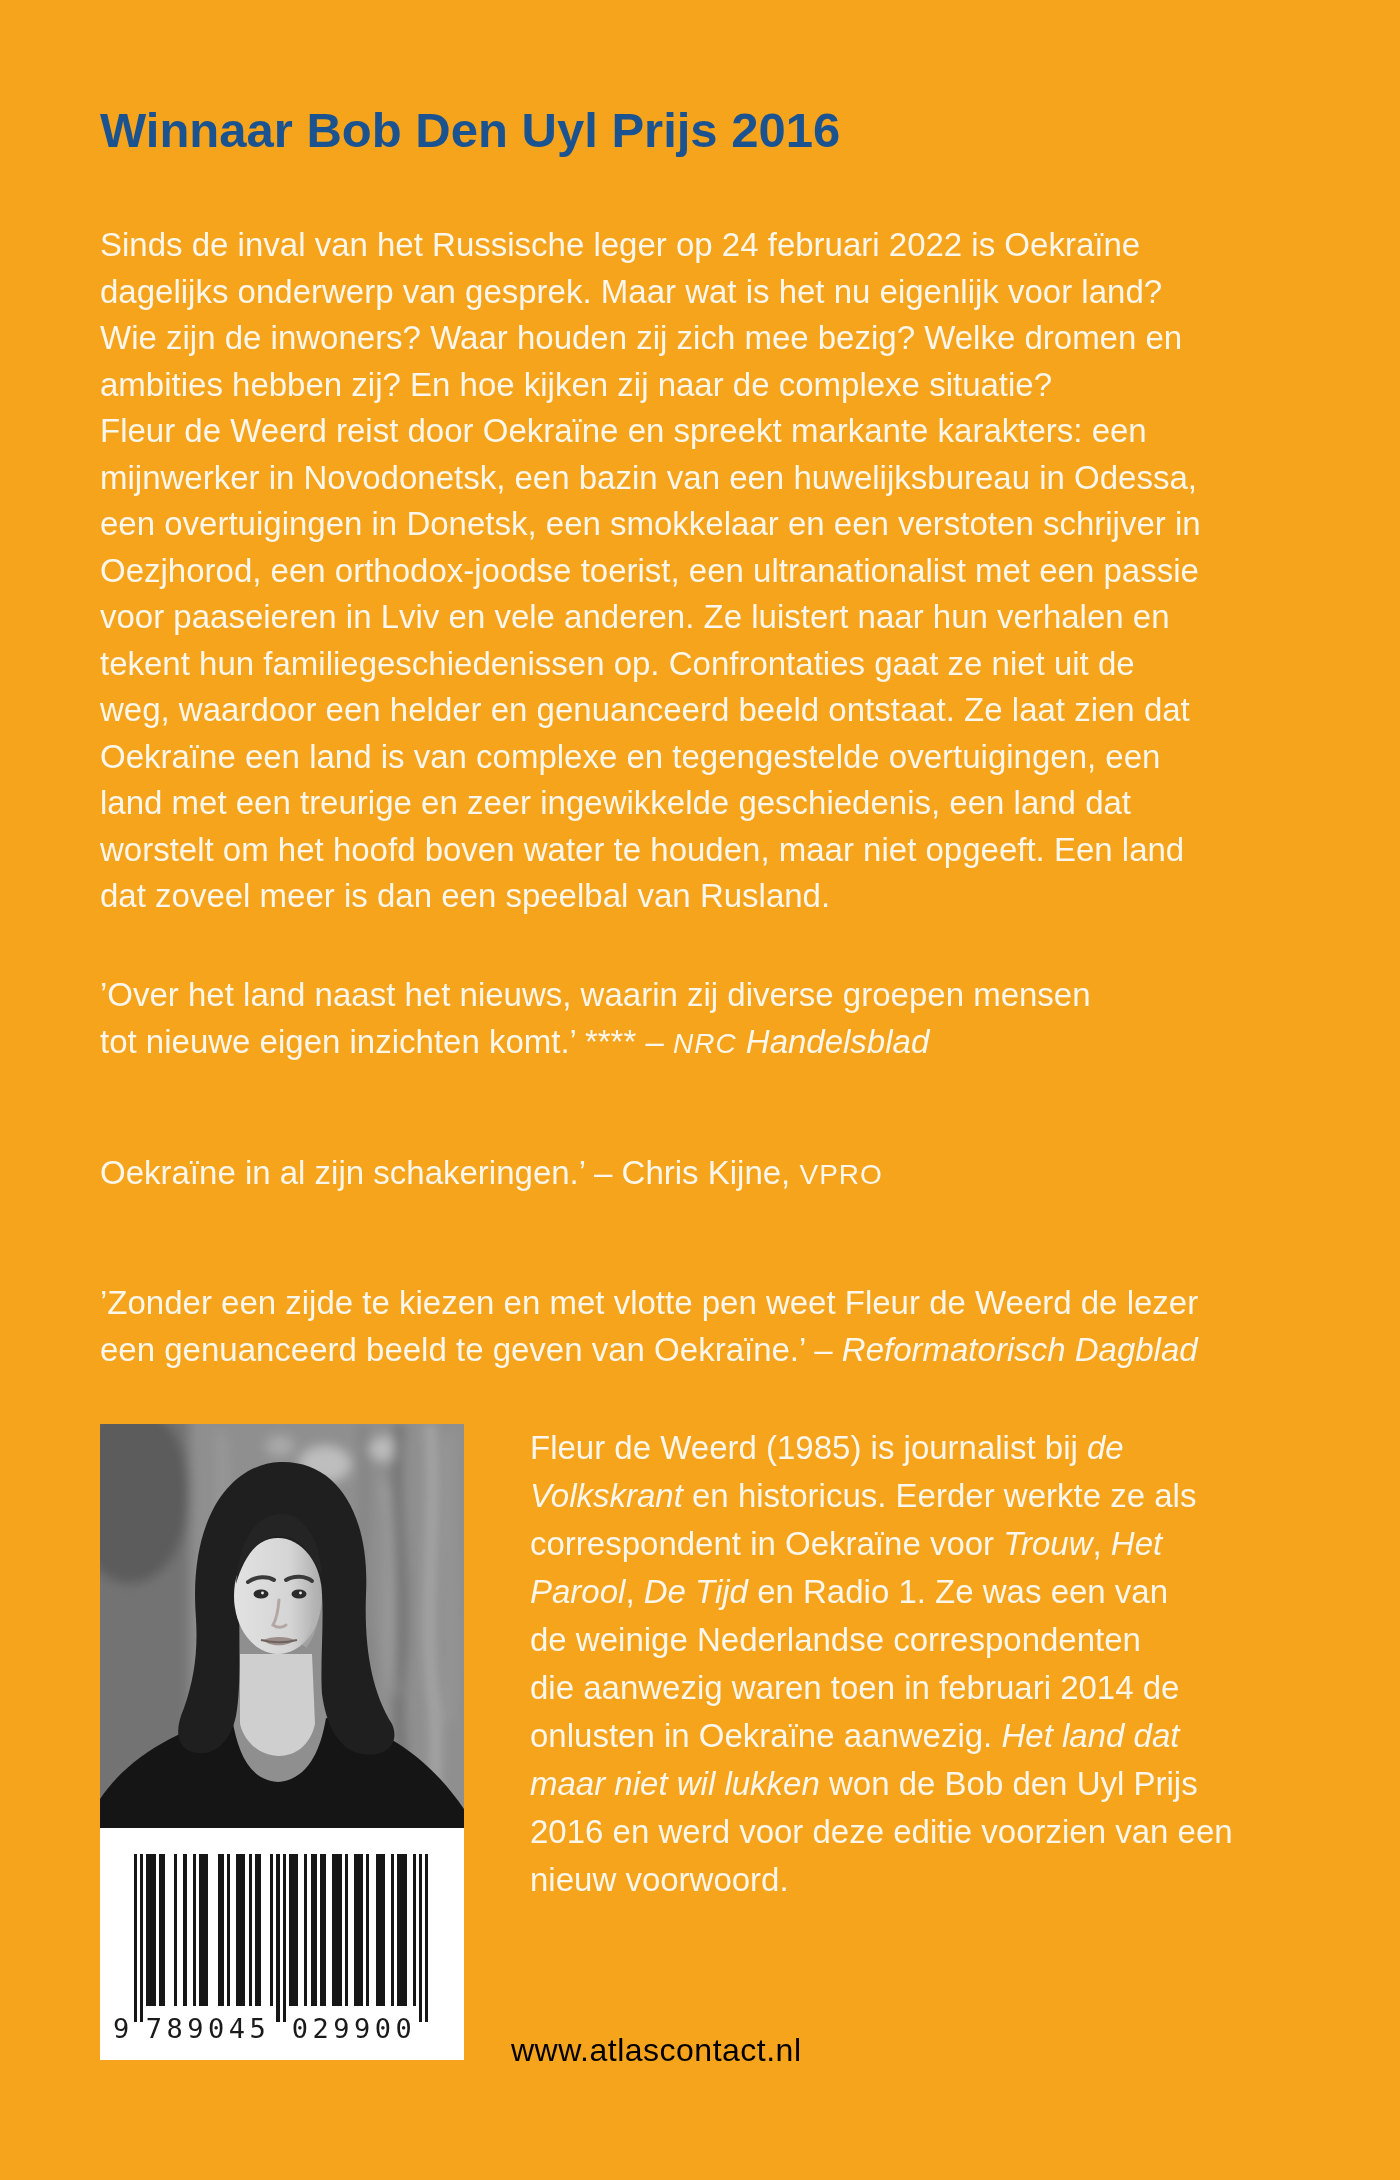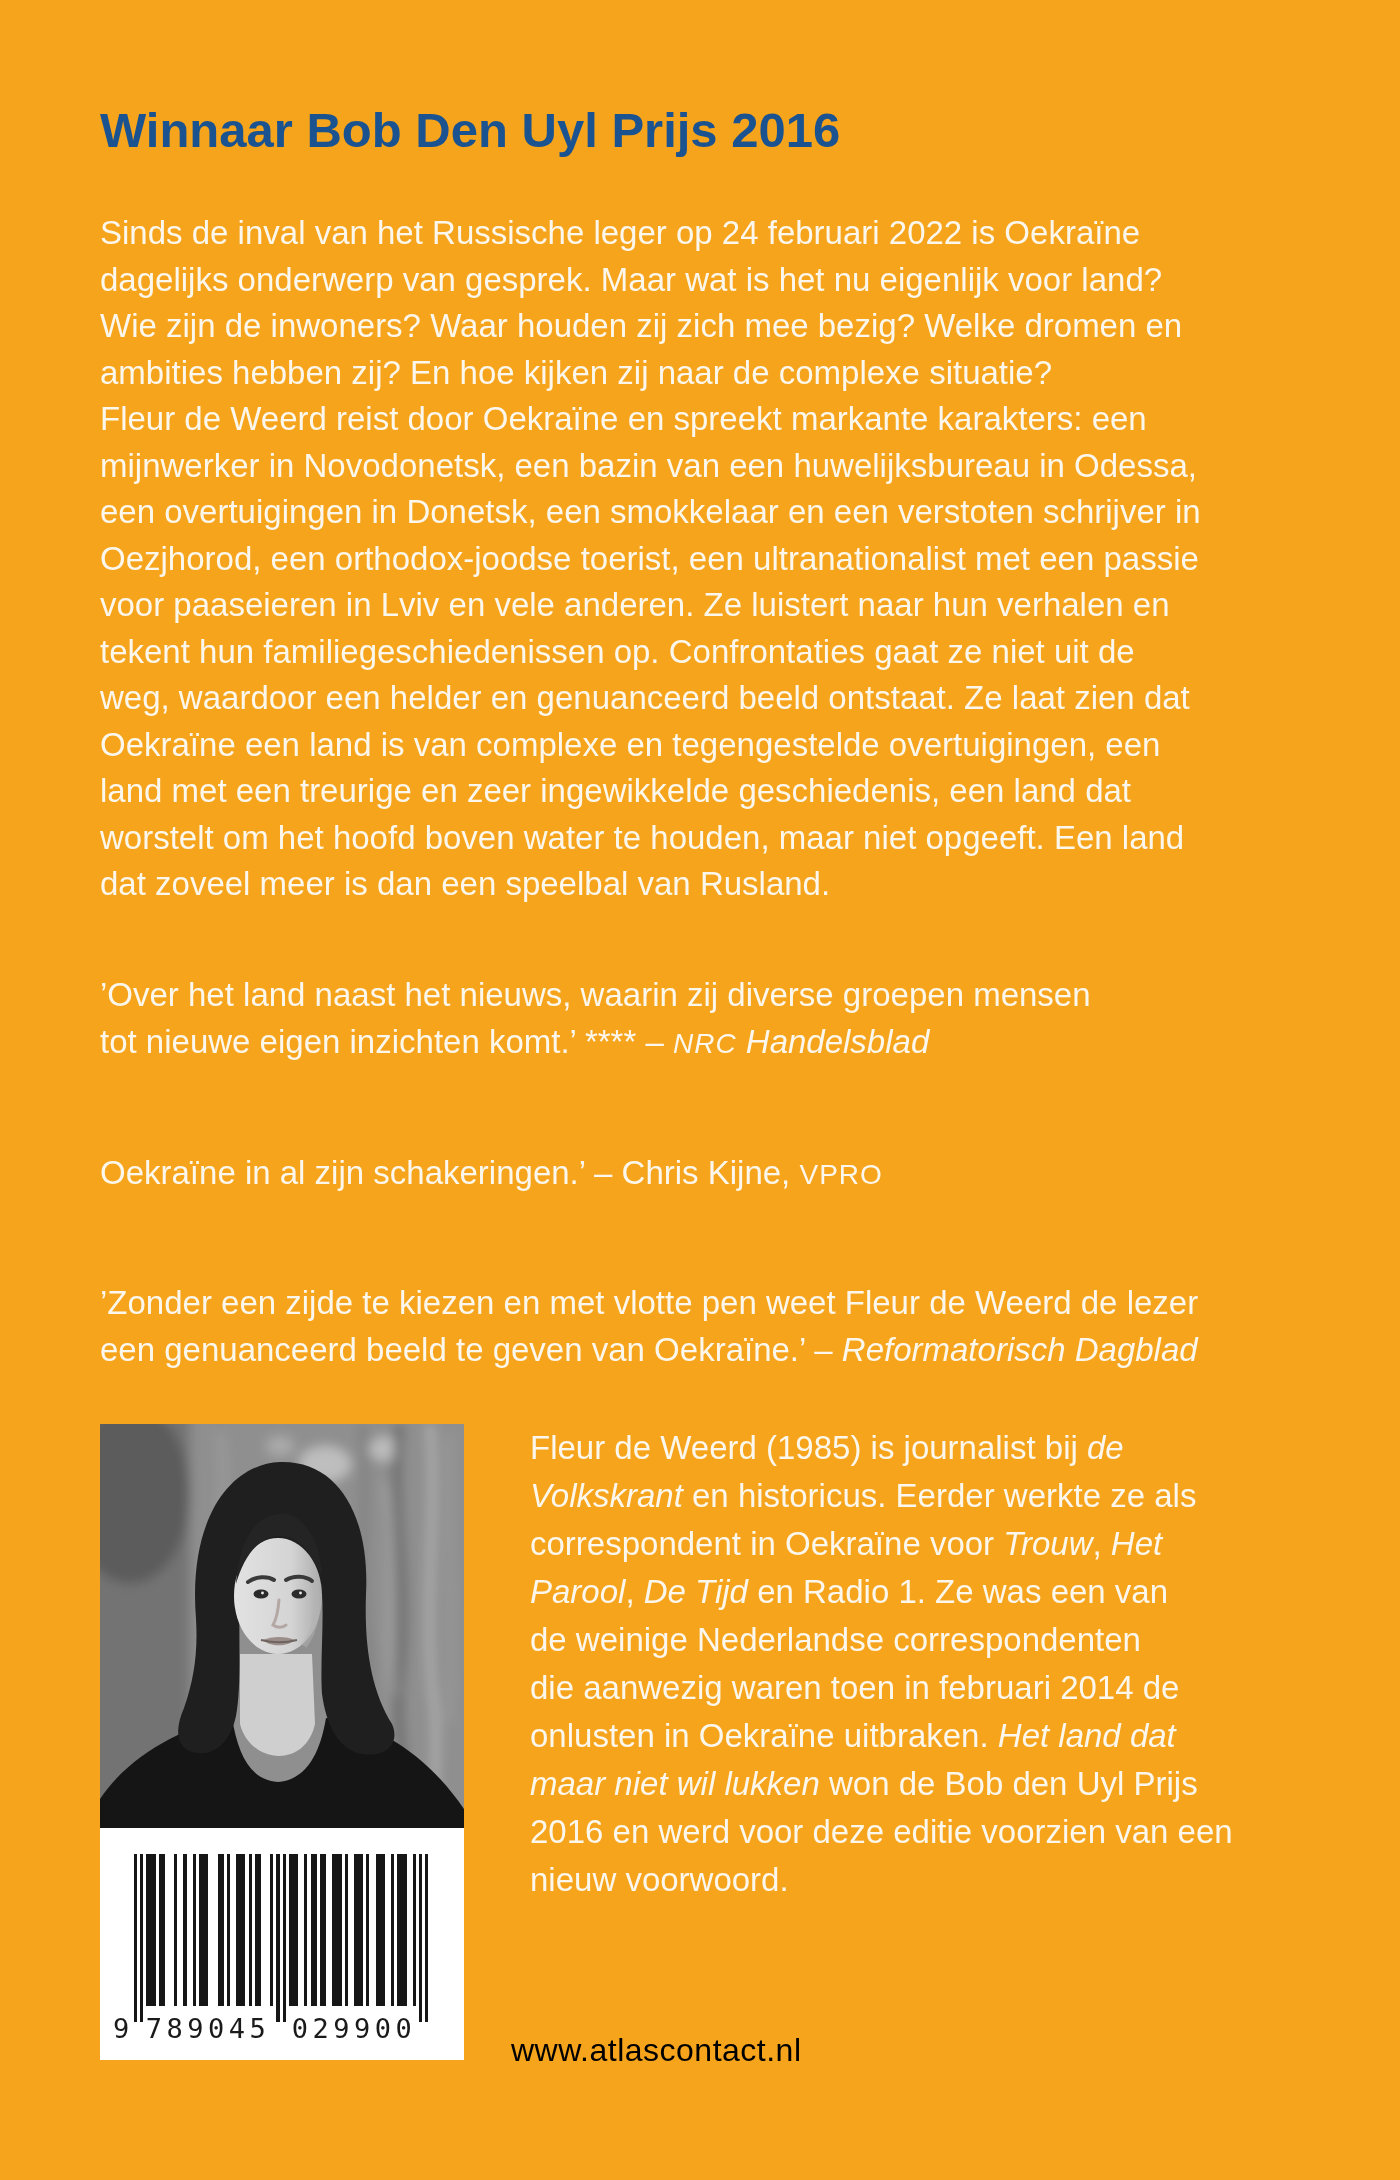--- a/index.html
+++ b/index.html
@@ -40,21 +40,21 @@
     color:#000000;font-size:32px;letter-spacing:0.5px;
   }
 </style>
 </head>
 <body>
 
 <div class="cover">
 
   <h1 class="award-title">Winnaar Bob Den Uyl Prijs 2016</h1>
 
-  <div class="textblock" style="top:210px">
+  <div class="textblock" style="top:222px">
       <div class="line"><span>Sinds de inval van het Russische leger op 24 februari 2022 is Oekraïne</span></div>
       <div class="line"><span>dagelijks onderwerp van gesprek. Maar wat is het nu eigenlijk voor land?</span></div>
       <div class="line"><span>Wie zijn de inwoners? Waar houden zij zich mee bezig? Welke dromen en</span></div>
       <div class="line"><span>ambities hebben zij? En hoe kijken zij naar de complexe situatie?</span></div>
       <div class="line"><span>Fleur de Weerd reist door Oekraïne en spreekt markante karakters: een</span></div>
       <div class="line"><span>mijnwerker in Novodonetsk, een bazin van een huwelijksbureau in Odessa,</span></div>
       <div class="line"><span>een overtuigingen in Donetsk, een smokkelaar en een verstoten schrijver in</span></div>
       <div class="line"><span>Oezjhorod, een orthodox-joodse toerist, een ultranationalist met een passie</span></div>
       <div class="line"><span>voor paaseieren in Lviv en vele anderen. Ze luistert naar hun verhalen en</span></div>
       <div class="line"><span>tekent hun familiegeschiedenissen op. Confrontaties gaat ze niet uit de</span></div>
@@ -197,21 +197,21 @@
       </svg>
   </div>
 
   <div class="textblock bio-block" style="top:1424px">
       <div class="line"><span>Fleur de Weerd (1985) is journalist bij </span><span class="it">de</span></div>
       <div class="line"><span class="it">Volkskrant</span><span> en historicus. Eerder werkte ze als</span></div>
       <div class="line"><span>correspondent in Oekraïne voor </span><span class="it">Trouw</span><span>, </span><span class="it">Het</span></div>
       <div class="line"><span class="it">Parool</span><span>, </span><span class="it">De Tijd</span><span> en Radio 1. Ze was een van</span></div>
       <div class="line"><span>de weinige Nederlandse correspondenten</span></div>
       <div class="line"><span>die aanwezig waren toen in februari 2014 de</span></div>
-      <div class="line"><span>onlusten in Oekraïne uitbraken. </span><span class="it">Het land dat</span></div>
+      <div class="line"><span>onlusten in Oekraïne aanwezig. </span><span class="it">Het land dat</span></div>
       <div class="line"><span class="it">maar niet wil lukken</span><span> won de Bob den Uyl Prijs</span></div>
       <div class="line"><span>2016 en werd voor deze editie voorzien van een</span></div>
       <div class="line"><span>nieuw voorwoord.</span></div>
     </div>
 
   <div class="website">www.atlascontact.nl</div>
 
 </div>
 
 </body></html>

